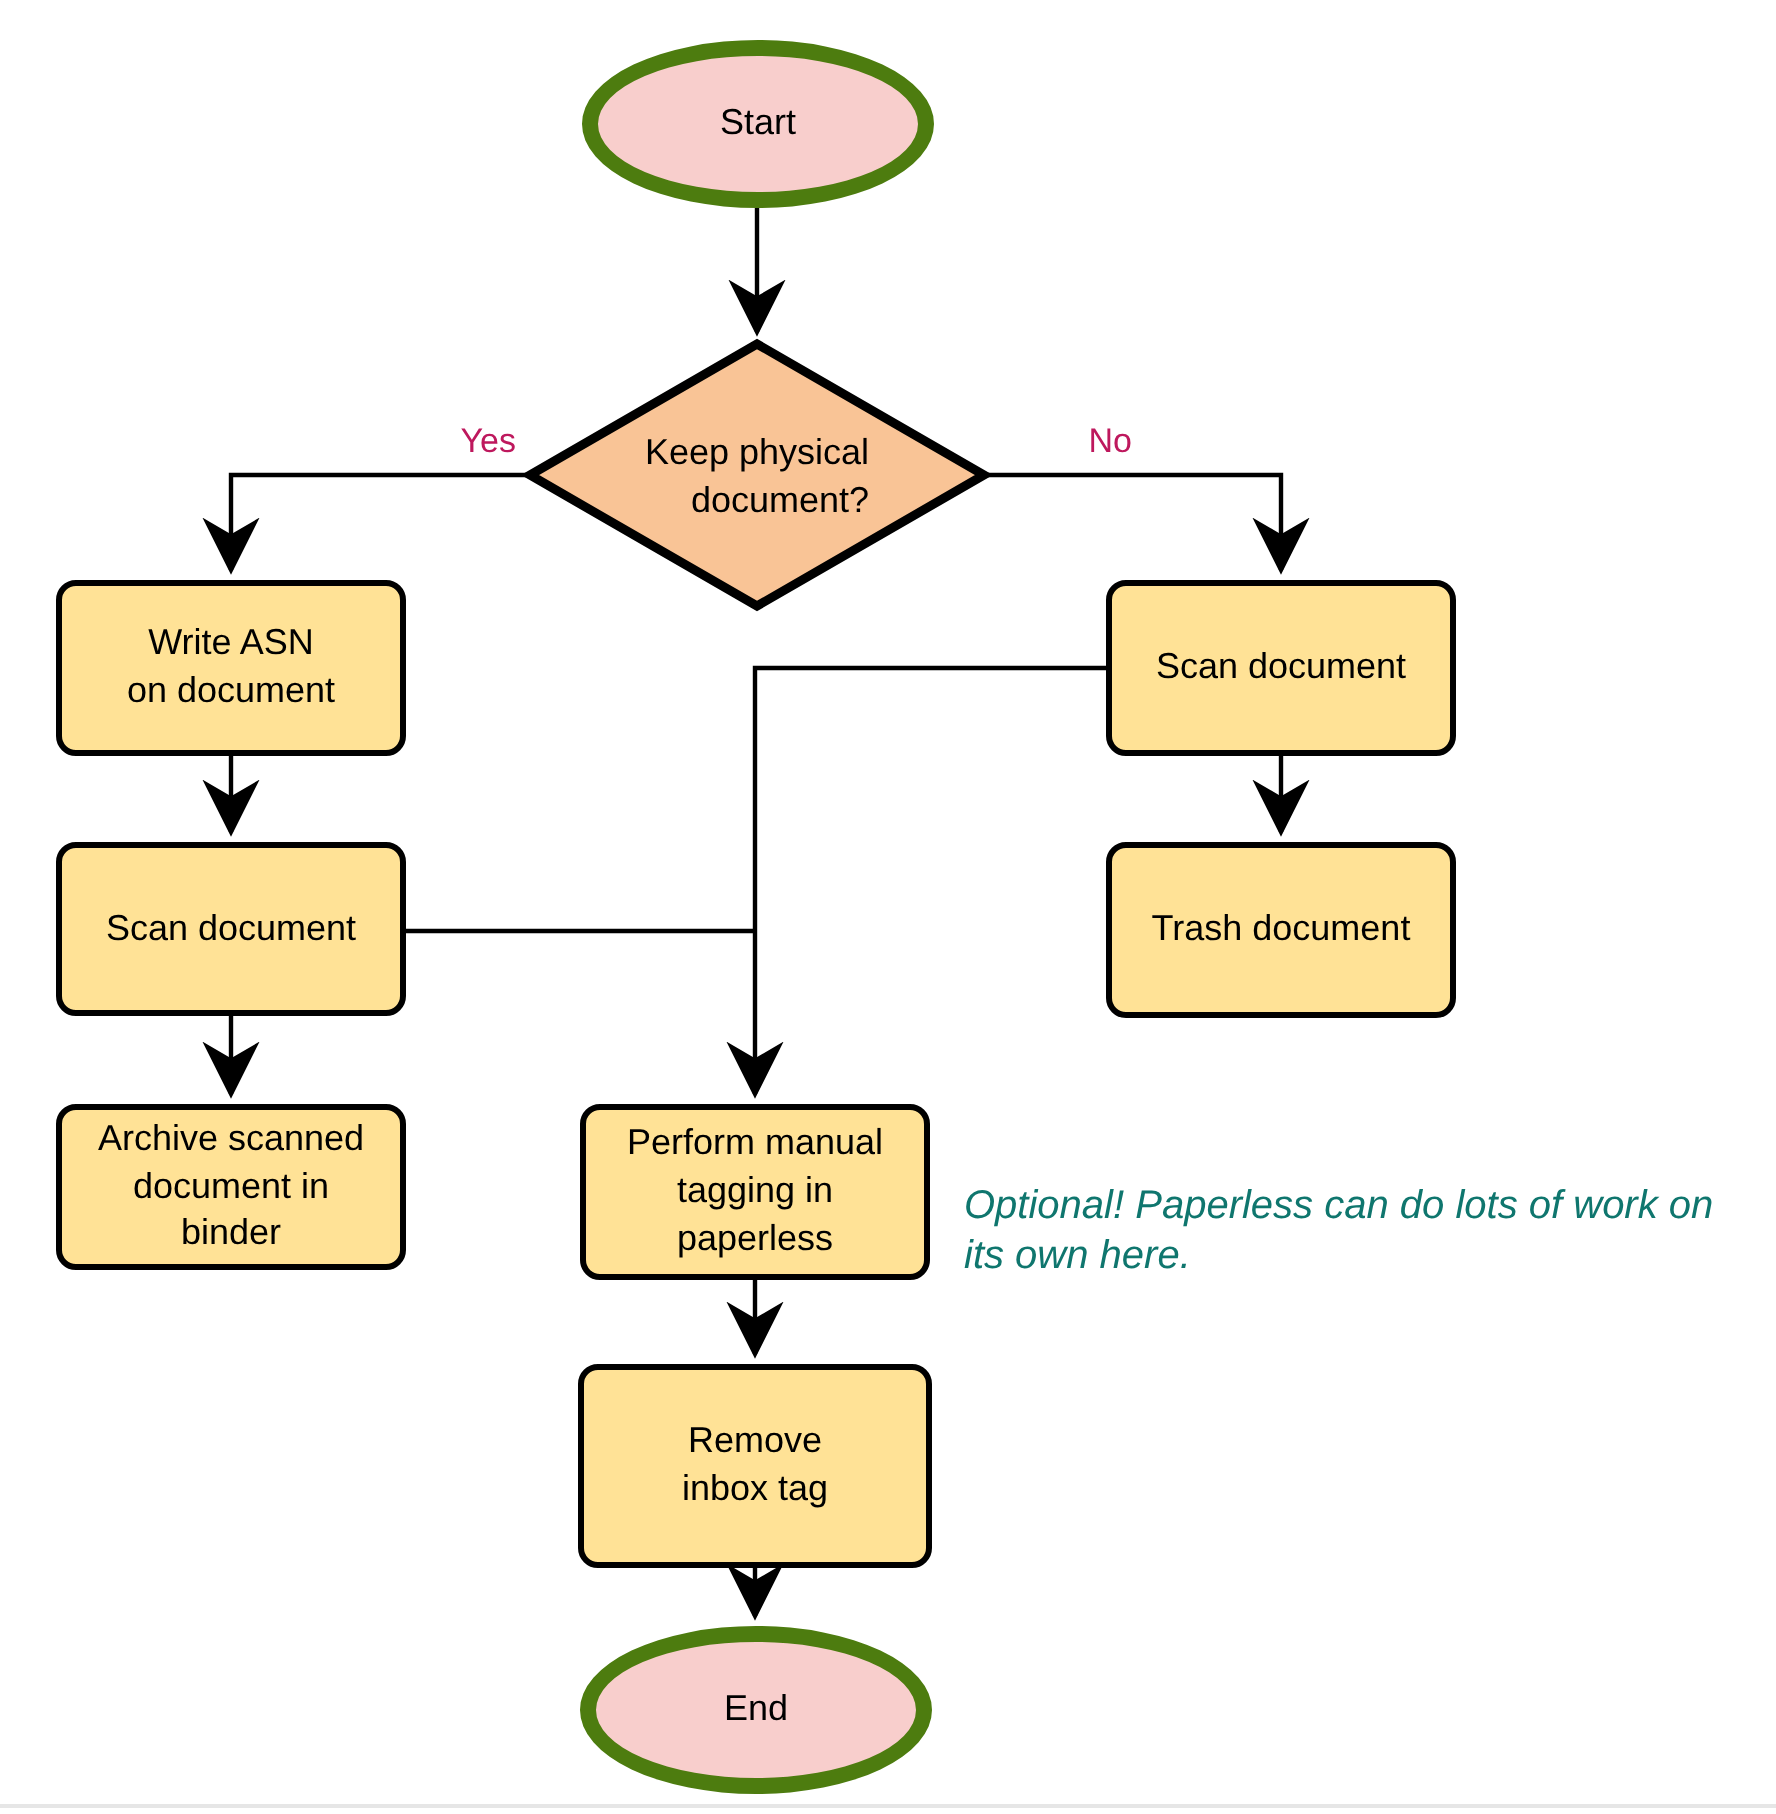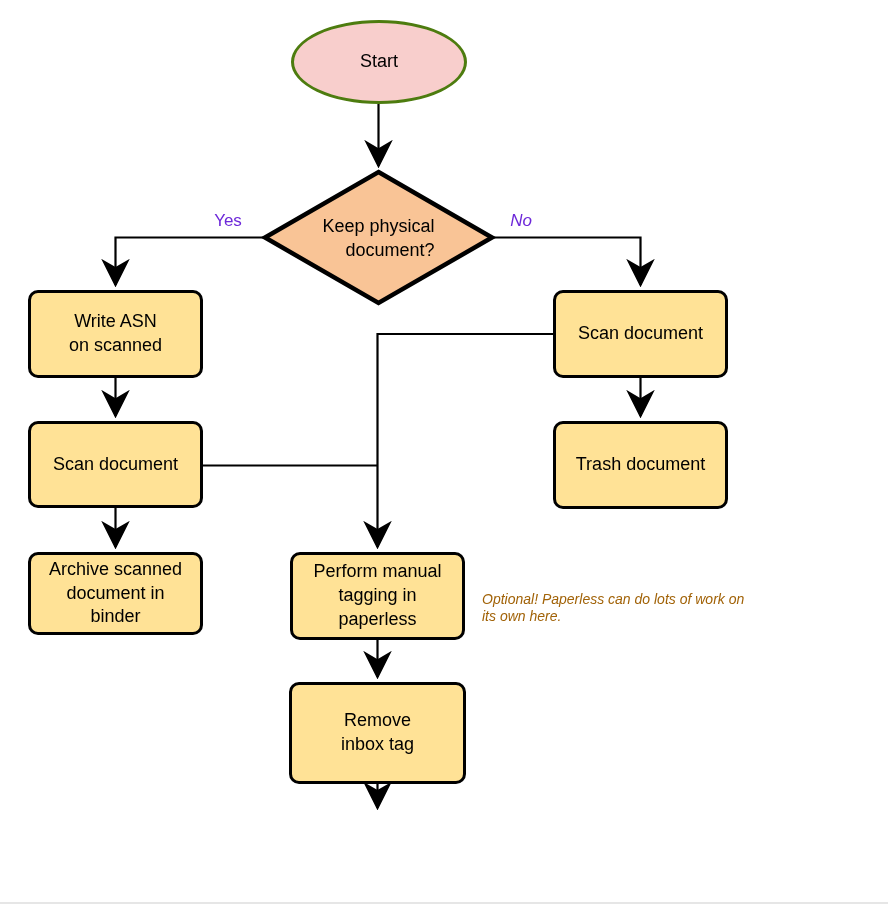--- a/index.html
+++ b/index.html
@@ -29,61 +29,61 @@
     color: #000;
     white-space: pre-line;
   }
   .process {
     background: var(--node-fill, #ffe296);
     border: 3px solid #000;
     border-radius: 10px;
   }
   .terminator {
     background: var(--terminator-fill, #f8cecc);
-    border: 3px solid #4d7c0f;
+    border: 8px solid #4d7c0f;
     border-radius: 50%;
   }
   .decision-label {
     position: absolute;
     display: flex;
     align-items: center;
     justify-content: center;
     text-align: right;
     font-size: 18px;
     line-height: 1.35;
     color: #000;
     white-space: pre-line;
   }
   .edge-label {
     position: absolute;
     font-size: 17px;
-    color: #6d28d9;
-    text-align: center;
+    color: #be185d;
+    text-align: right;
   }
   .annotation {
     position: absolute;
-    font-size: 14px;
+    font-size: 20px;
     font-style: italic;
     line-height: 1.24;
-    color: #a16207;
+    color: #0f766e;
     white-space: pre-line;
   }
   
   #node-start        { left: 291px; top: 20px;  width: 176px; height: 84px; }
   #node-write-asn    { left: 28px;  top: 290px; width: 175px; height: 88px; }
   #node-scan-left    { left: 28px;  top: 421px; width: 175px; height: 87px; }
   #node-archive      { left: 28px;  top: 552px; width: 175px; height: 83px; }
   #node-scan-right   { left: 553px; top: 290px; width: 175px; height: 88px; }
   #node-trash        { left: 553px; top: 421px; width: 175px; height: 88px; }
   #node-tagging      { left: 290px; top: 552px; width: 175px; height: 88px; }
   #node-remove-inbox { left: 289px; top: 682px; width: 177px; height: 102px; }
   #node-end          { left: 290px; top: 813px; width: 176px; height: 84px; }
   #decision-text     { left: 283px; top: 192px; width: 191px; height: 92px; }
   #label-yes         { left: 198px; top: 211px; width: 60px; }
-  #label-no          { left: 496px; top: 211px; width: 50px; font-style: italic; }
+  #label-no          { left: 516px; top: 211px; width: 50px; }
   #note-optional     { left: 482px; top: 591px; width: 400px; }
   #bottom-rule {
     position: absolute;
     left: 0; top: 902px;
     width: 888px; height: 2px;
     background: #e6e6e6;
   }
 </style>
 </head>
 <body>
@@ -113,31 +113,32 @@
 
   <div id="node-start" class="node terminator">Start</div>
 
   <div id="decision-text" class="decision-label">Keep physical
 document?</div>
 
   <div id="label-yes" class="edge-label">Yes</div>
   <div id="label-no" class="edge-label">No</div>
 
   <div id="node-write-asn" class="node process">Write ASN
-on scanned</div>
+on document</div>
   <div id="node-scan-left" class="node process">Scan document</div>
   <div id="node-archive" class="node process">Archive scanned
 document in
 binder</div>
   <div id="node-scan-right" class="node process">Scan document</div>
   <div id="node-trash" class="node process">Trash document</div>
   <div id="node-tagging" class="node process">Perform manual
 tagging in
 paperless</div>
   <div id="node-remove-inbox" class="node process">Remove
 inbox tag</div>
 
   <div id="note-optional" class="annotation">Optional! Paperless can do lots of work on
 its own here.</div>
 
+  <div id="node-end" class="node terminator">End</div>
 
   <div id="bottom-rule"></div>
 </div>
 
 </body></html>

